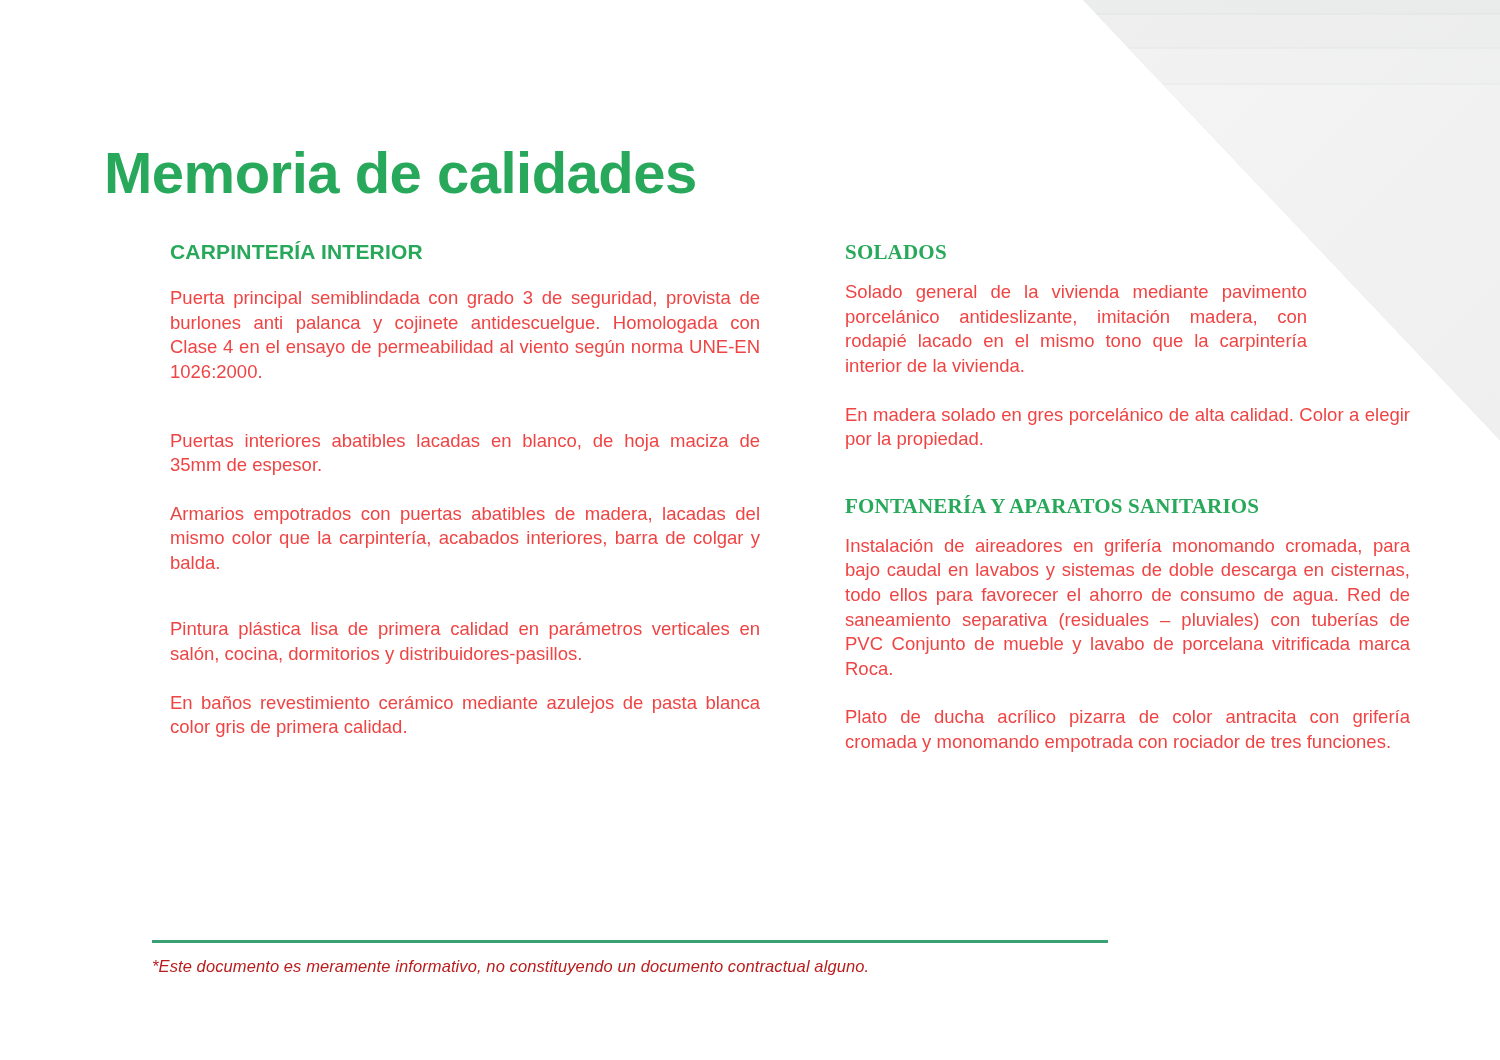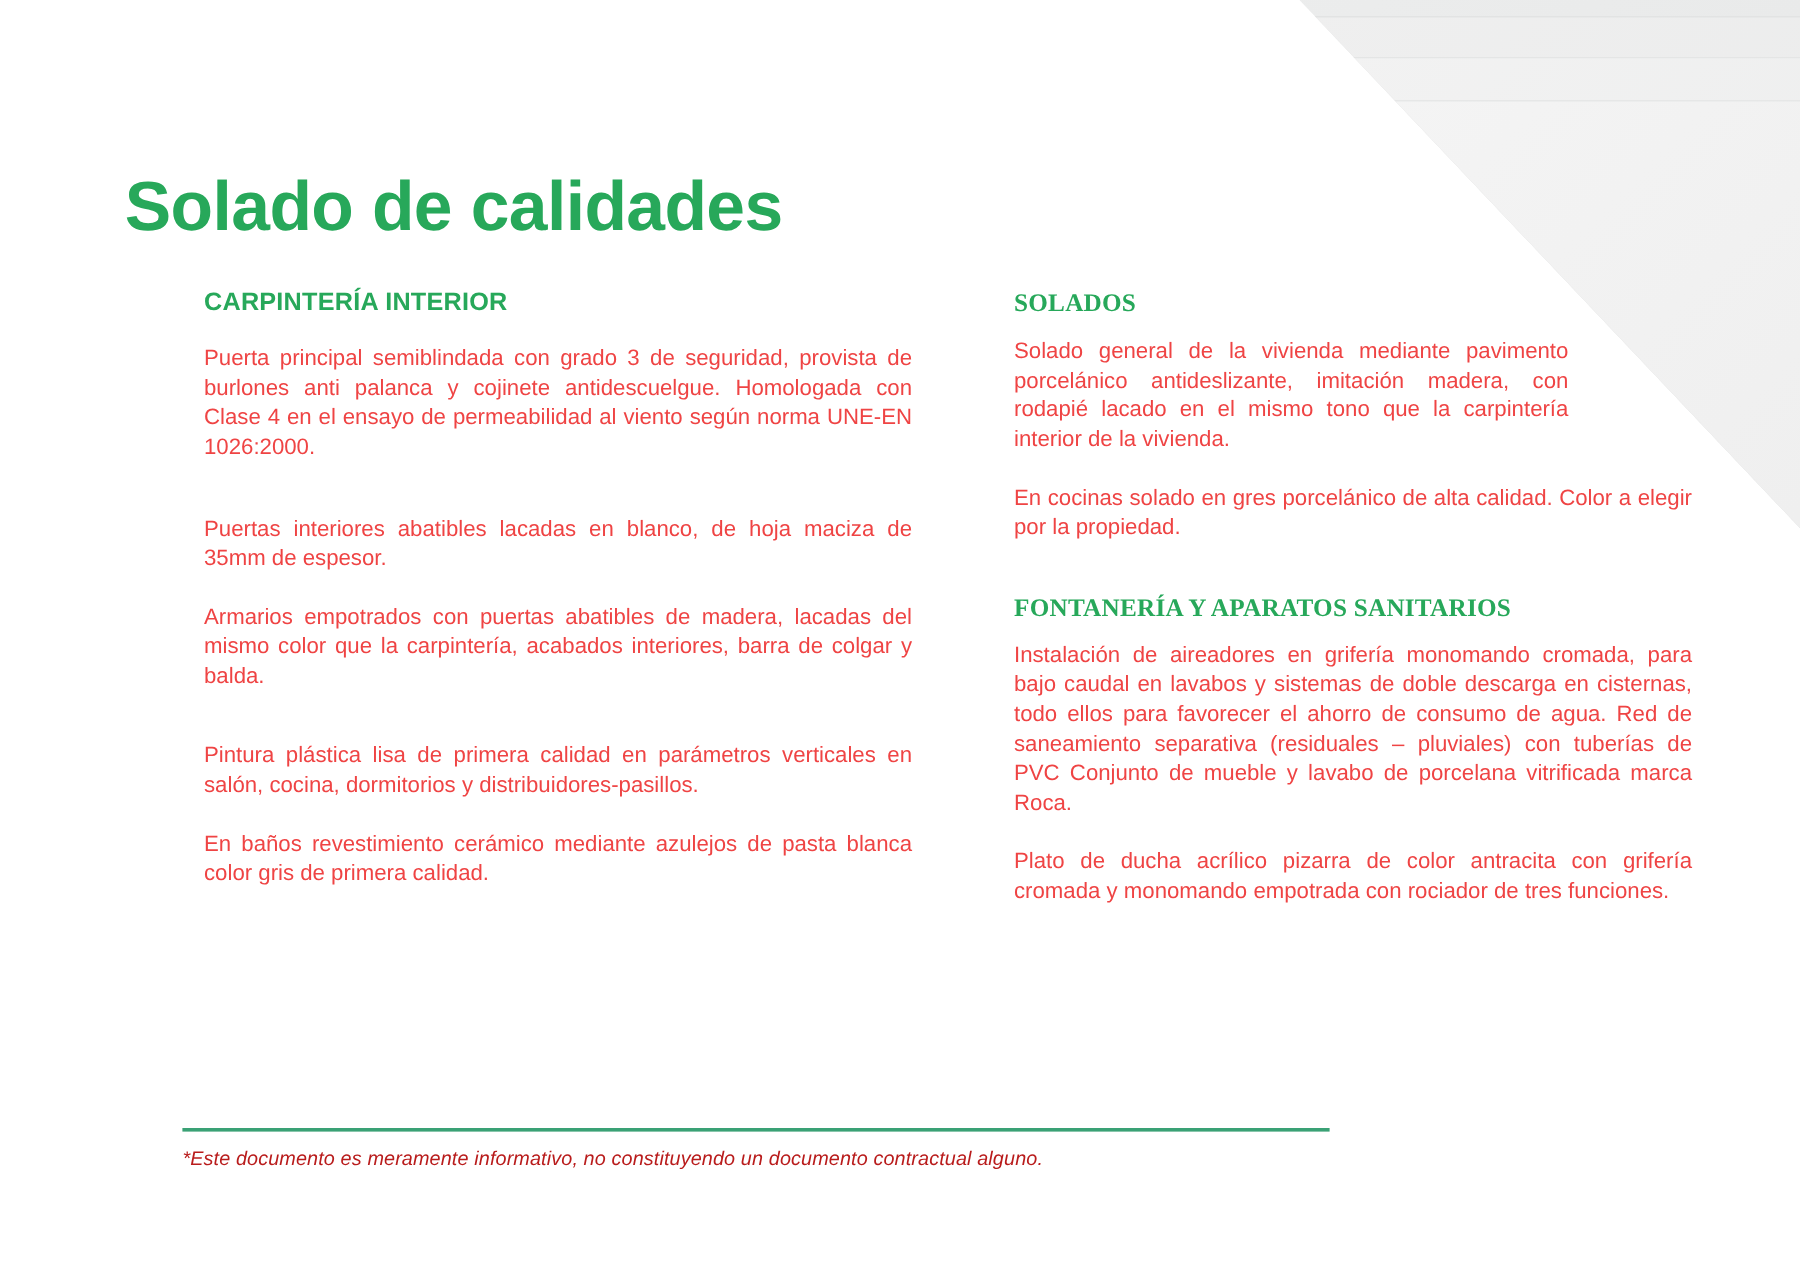--- a/index.html
+++ b/index.html
@@ -135,21 +135,21 @@
 
         <rect x="28" y="14" width="520" height="500" rx="4" fill="url(#pg2)" stroke="#e2e3e3" stroke-width="1.2"></rect>
         <rect x="66" y="48" width="470" height="460" rx="4" fill="url(#pg3)" stroke="#e4e5e5" stroke-width="1.2"></rect>
         <rect x="104" y="84" width="420" height="420" rx="4" fill="url(#pg4)" stroke="#e6e7e7" stroke-width="1.2"></rect>
 
         <polygon points="43,0 460,440 448,440 31,0" fill="#e1e2e2" opacity="0.55"></polygon>
       </g>
     </svg>
   </div>
 
-  <h1 class="doc-title">Solado de calidades</h1>
+  <h1 class="doc-title">Memoria de calidades</h1>
 
   <div class="col col-left">
 
     <div class="section-block gap-xl">
       <h2 class="section-heading">CARPINTERÍA INTERIOR</h2>
       <p class="para gap-lg">Puerta principal semiblindada con grado 3 de seguridad, provista de burlones anti palanca y cojinete antidescuelgue. Homologada con Clase 4 en el ensayo de permeabilidad al viento según norma UNE-EN 1026:2000.</p>
       <p class="para">Puertas interiores abatibles lacadas en blanco, de hoja maciza de 35mm de espesor.</p>
       <p class="para last">Armarios empotrados con puertas abatibles de madera, lacadas del mismo color que la carpintería, acabados interiores, barra de colgar y balda.</p>
     </div>
 
@@ -158,21 +158,21 @@
       <p class="para last">En baños revestimiento cerámico mediante azulejos de pasta blanca color gris de primera calidad.</p>
     </div>
 
   </div>
 
   <div class="col col-right">
 
     <div class="section-block gap-xl">
       <h2 class="section-heading tight">SOLADOS</h2>
       <p class="para narrow">Solado general de la vivienda mediante pavimento porcelánico antideslizante, imitación madera, con rodapié lacado en el mismo tono que la carpintería interior de la vivienda.</p>
-      <p class="para last">En cocinas solado en gres porcelánico de alta calidad. Color a elegir por la propiedad.</p>
+      <p class="para last">En madera solado en gres porcelánico de alta calidad. Color a elegir por la propiedad.</p>
     </div>
 
     <div class="section-block last">
       <h2 class="section-heading tight">FONTANERÍA Y APARATOS SANITARIOS</h2>
       <p class="para">Instalación de aireadores en grifería monomando cromada, para bajo caudal en lavabos y sistemas de doble descarga en cisternas, todo ellos para favorecer el ahorro de consumo de agua. Red de saneamiento separativa (residuales – pluviales) con tuberías de PVC Conjunto de mueble y lavabo de porcelana vitrificada marca Roca.</p>
       <p class="para last">Plato de ducha acrílico pizarra de color antracita con grifería cromada y monomando empotrada con rociador de tres funciones.</p>
     </div>
 
   </div>
 

